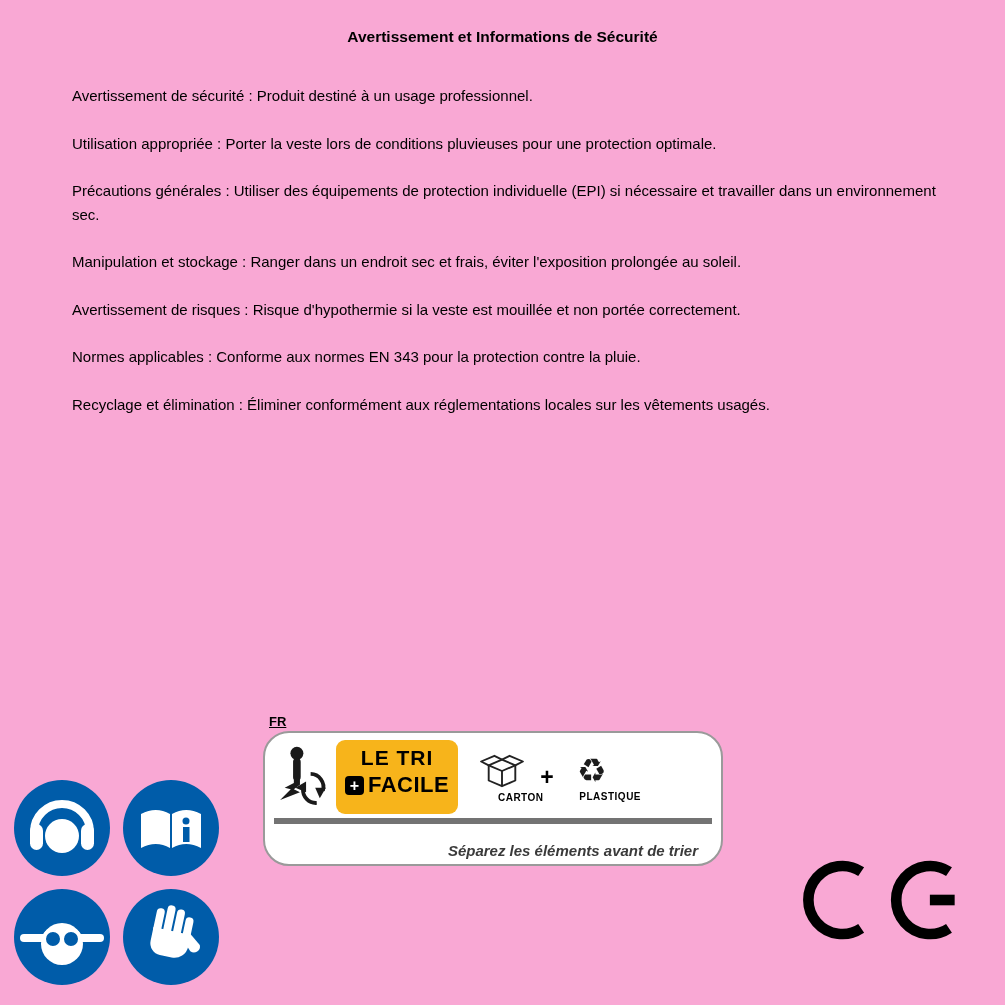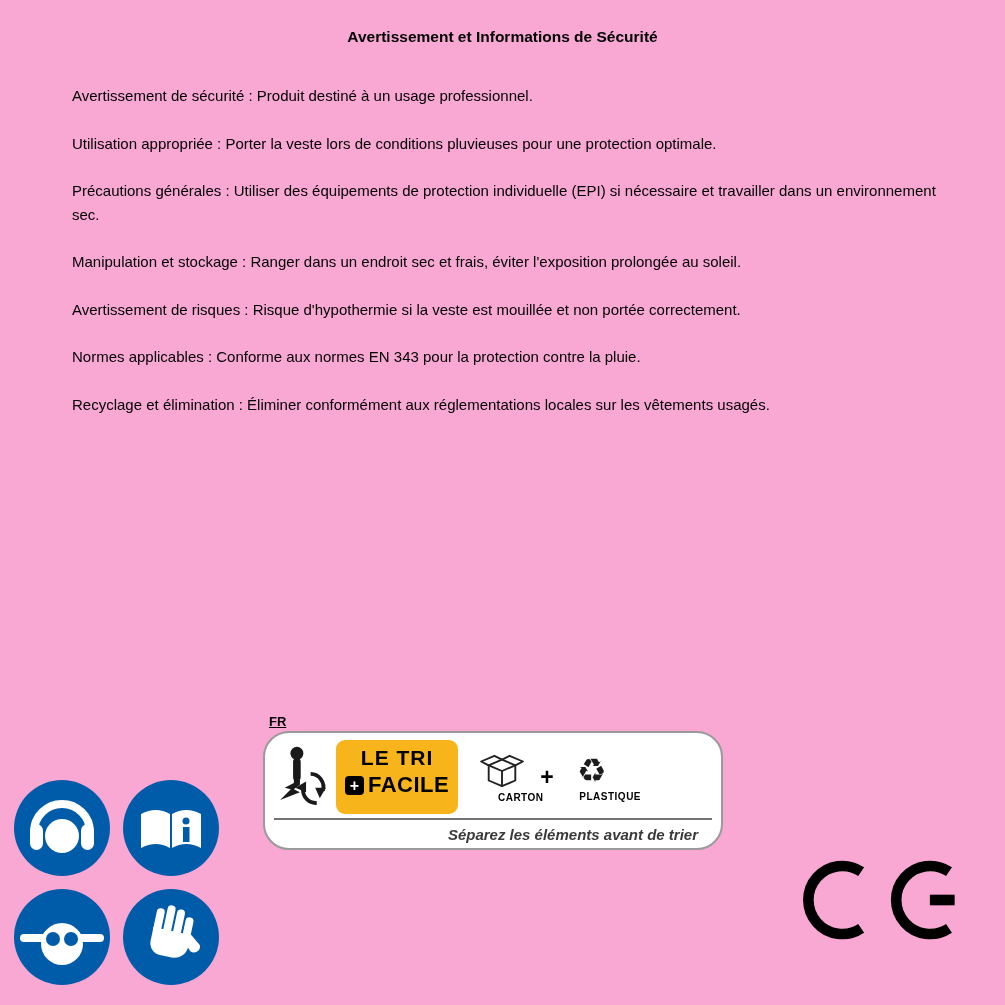--- a/index.html
+++ b/index.html
@@ -40,21 +40,21 @@
   .recycle-glyph{font-size:33px;line-height:36px;color:#1c1c1c;}
   .plus-mid{font-size:23px;font-weight:bold;margin:0 1px;}
   .bac-arrow{width:88px;height:72px;background:#F7B41B;margin-left:4px;position:relative;
              clip-path:polygon(0% 0%, 74% 0%, 100% 50%, 74% 100%, 0% 100%, 12% 50%);
              display:flex;align-items:center;justify-content:center;}
   .bin-wrap{position:relative;width:36px;height:56px;margin-right:10px;}
   .bin-wrap svg{display:block;width:36px;height:56px;}
   .bin-text{position:absolute;top:17px;left:0;width:100%;text-align:center;
             font-size:9px;font-weight:bold;line-height:10.5px;color:#111;}
   .tagline{text-align:right;font-style:italic;font-weight:bold;font-size:15px;
-           color:#3a3a3a;border-top:2px solid #737373;padding:6px 14px 3px 0;margin-top:2px;}
+           color:#3a3a3a;border-top:6px solid #737373;padding:18px 14px 3px 0;margin-top:2px;}
 
   
   .address{position:absolute;left:150px;top:872px;width:700px;text-align:center;
            font-size:15px;font-weight:bold;line-height:21px;}
 
   
   .ce{position:absolute;left:796px;top:850px;width:170px;height:100px;}
   .ce svg{display:block;width:170px;height:100px;}
 </style>
 </head>

